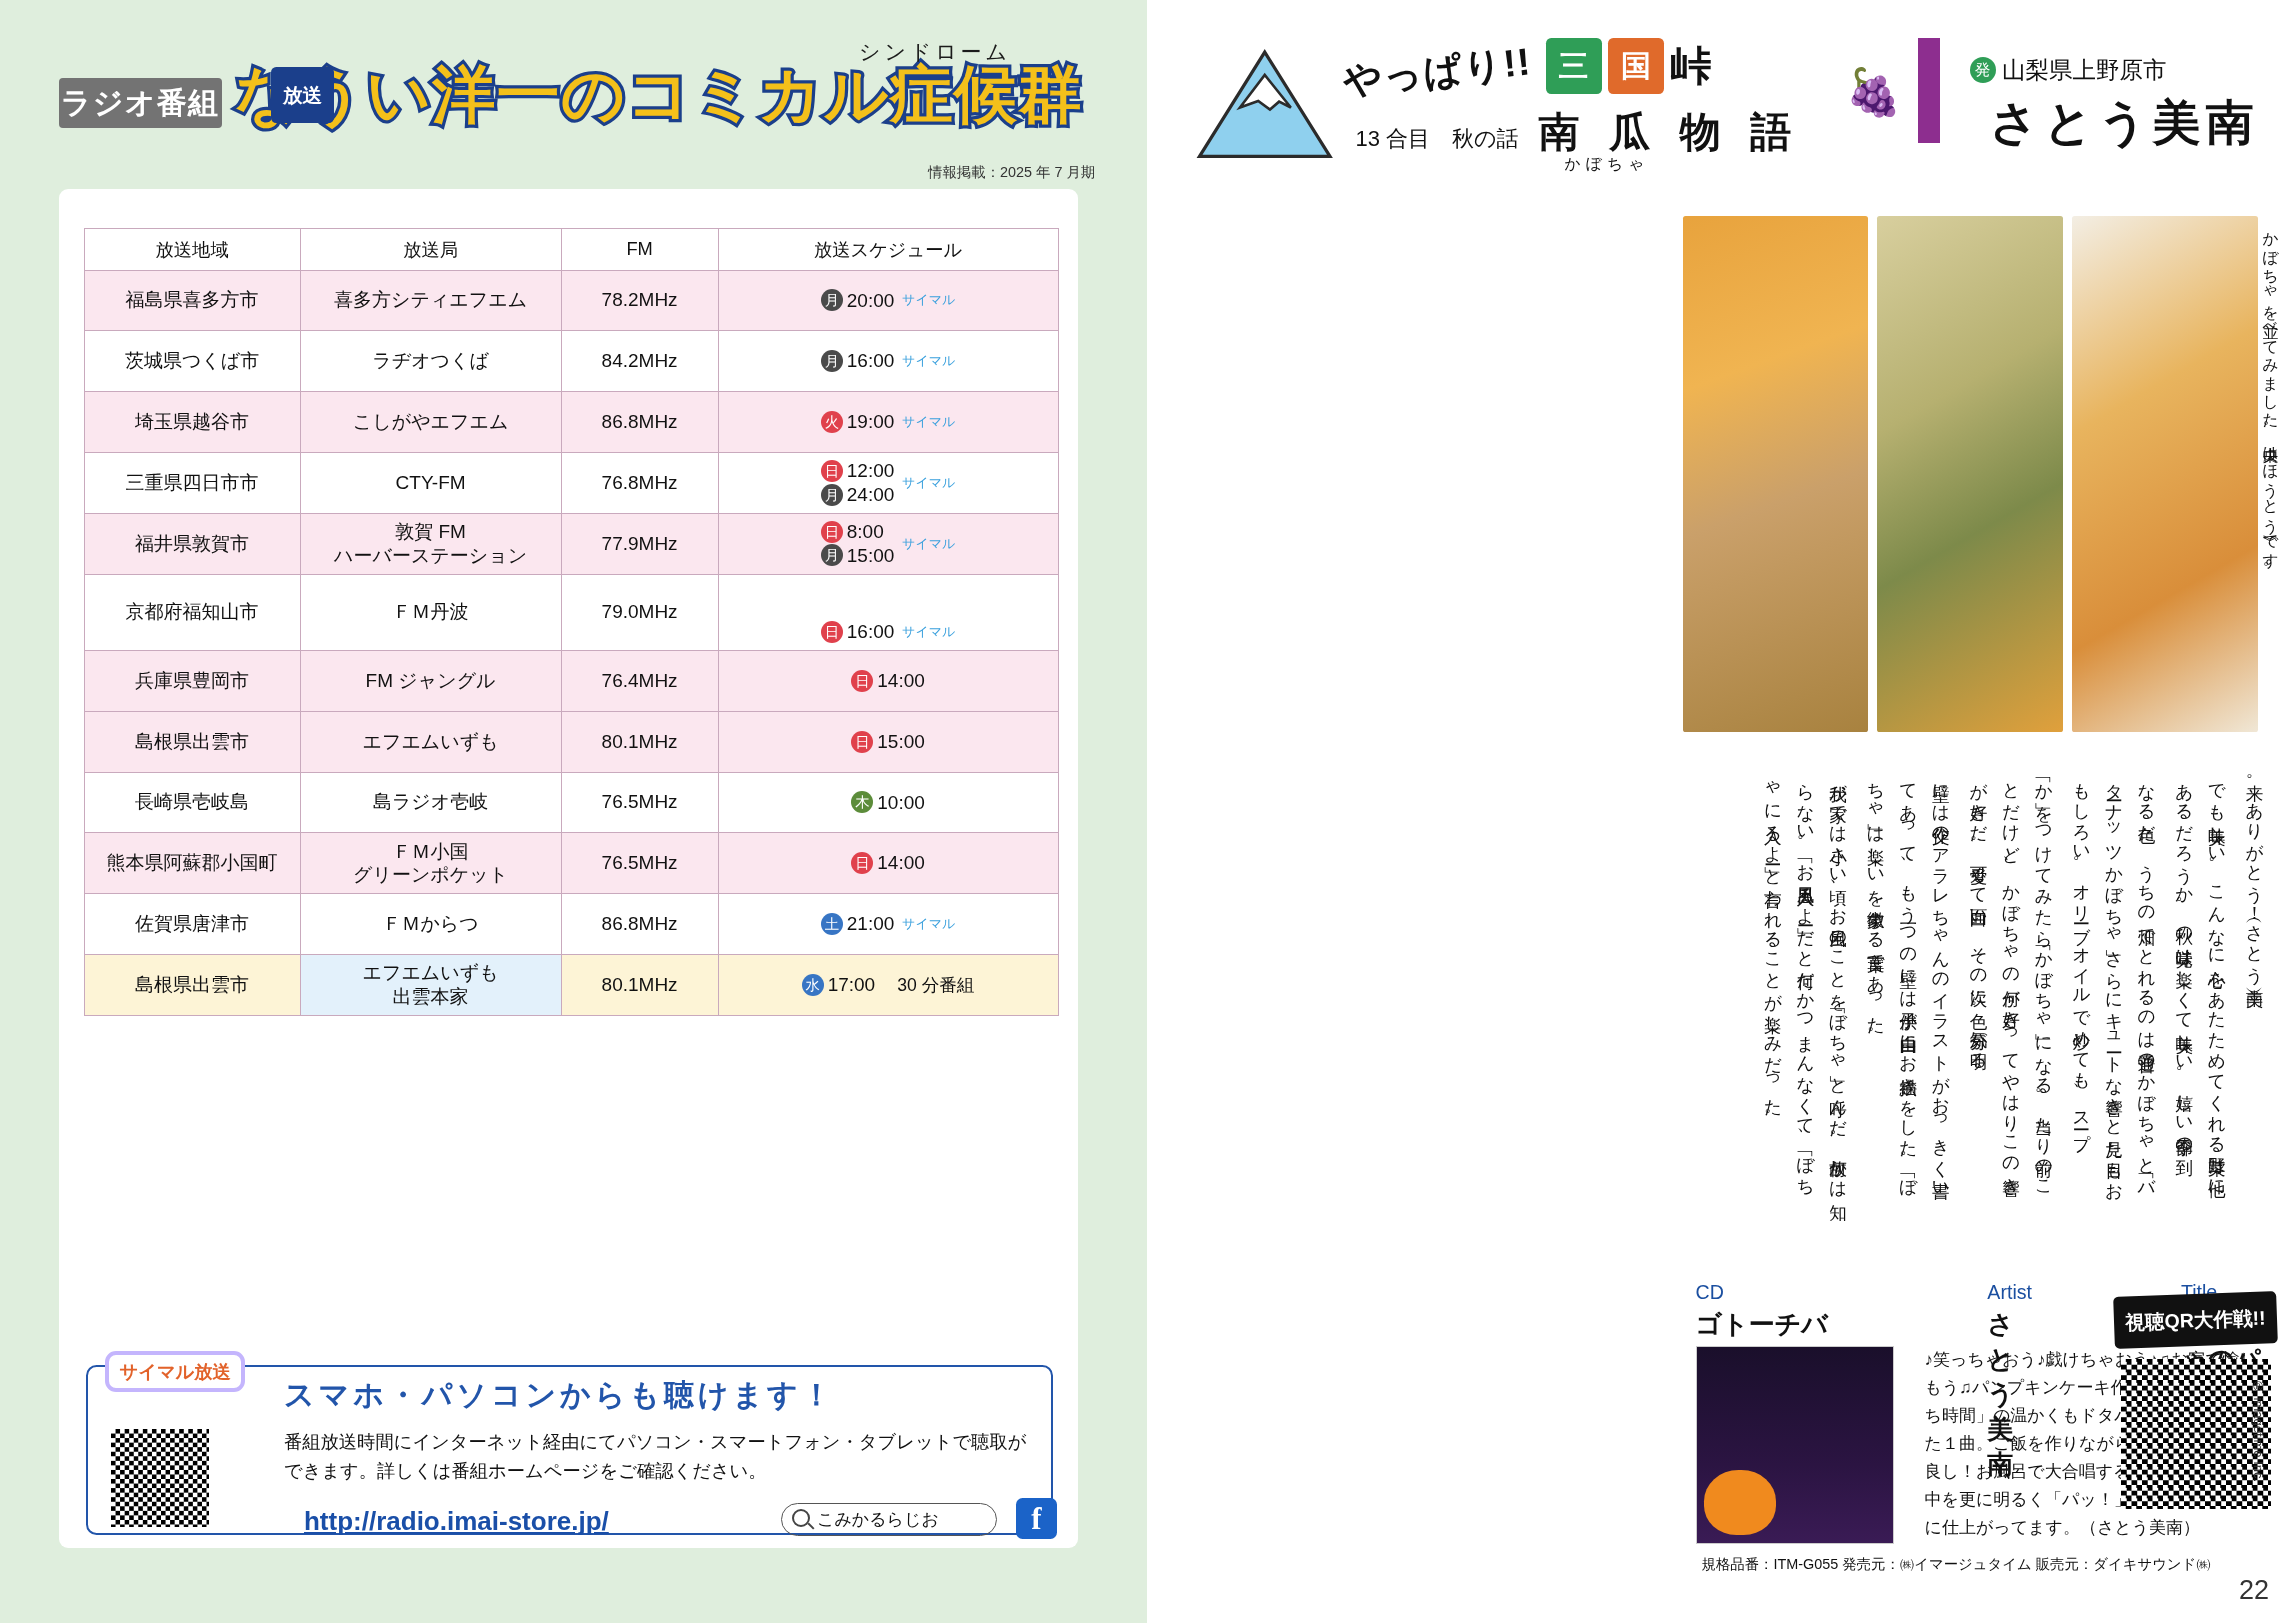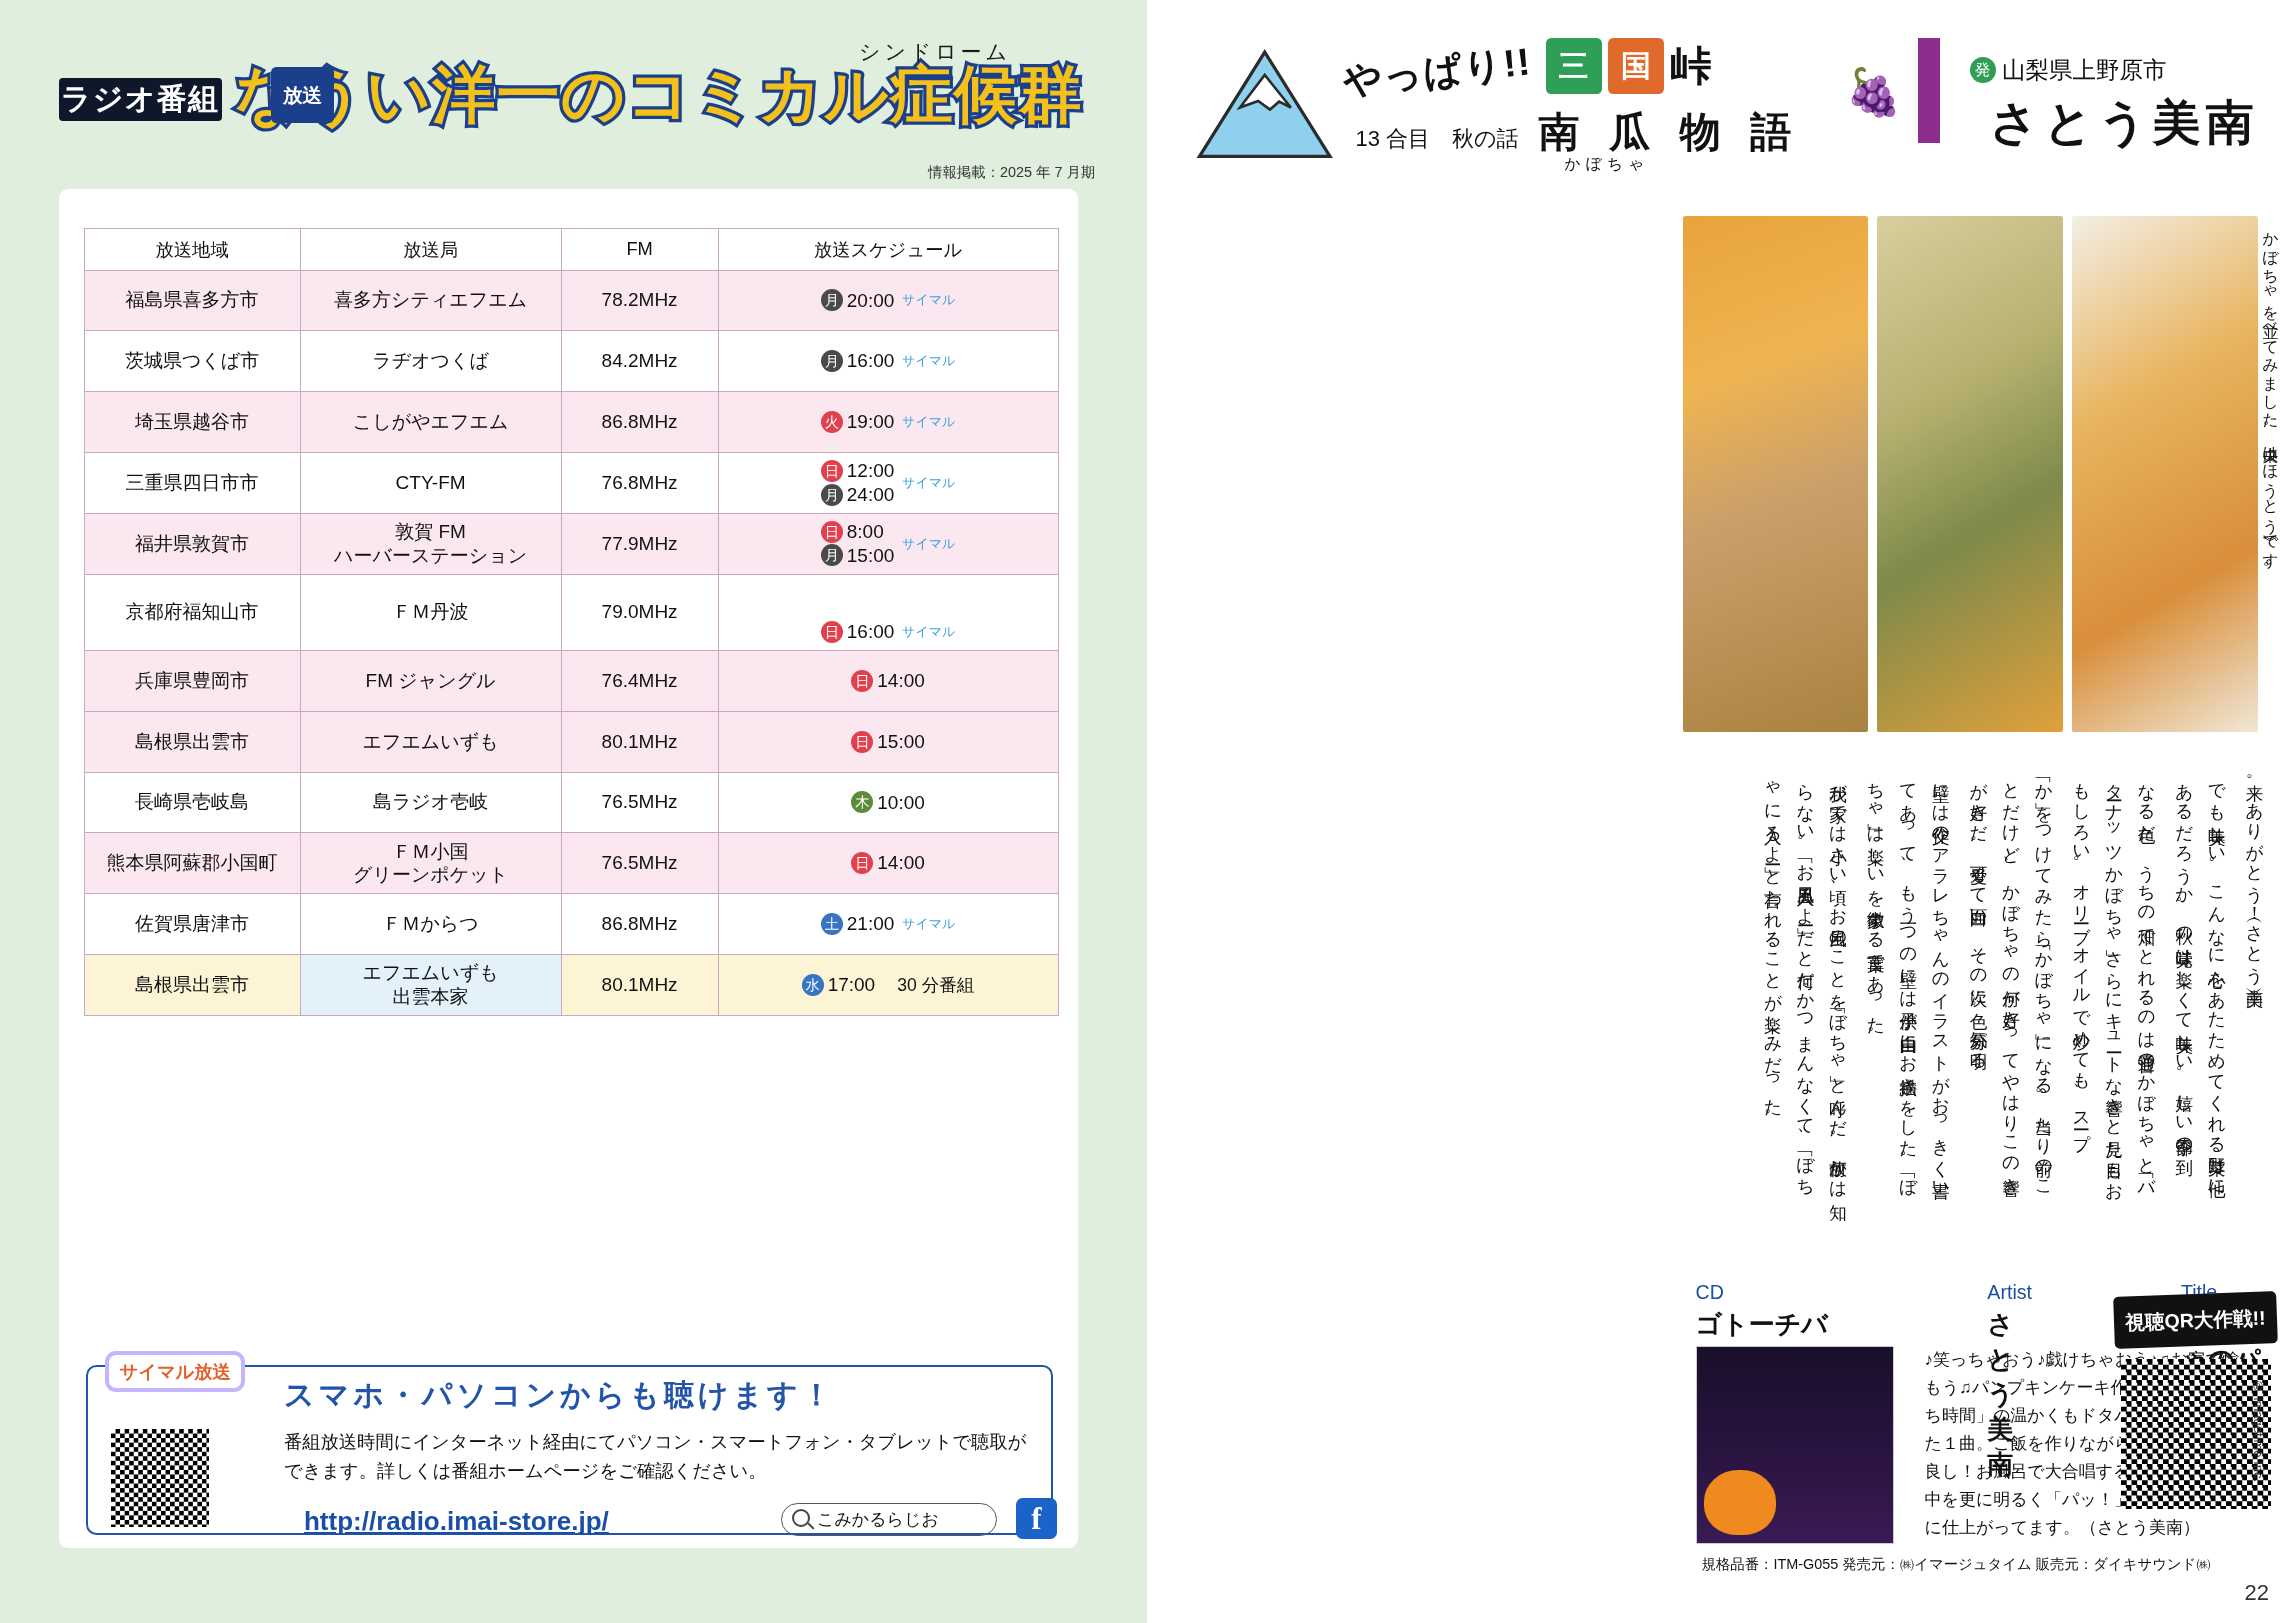--- a/index.html
+++ b/index.html
@@ -2,21 +2,21 @@
 <html style="font-size:10.5px"><head>
 <meta charset="utf-8">
 <style>
   html,body{margin:0;padding:0;background:#ffffff;}
   body{width:2295px;height:1624px;position:relative;font-family:"Liberation Sans","DejaVu Sans",sans-serif;}
   .page{position:absolute;inset:0;display:flex;}
   
   .left{width:1147px;height:1624px;background:#dfeedd;position:relative;box-sizing:border-box;}
   .left-inner{position:absolute;left:39px;top:26px;width:1068px;height:1568px;}
   .title-row{position:relative;height:131px;}
-  .radio-badge{position:absolute;left:19.6px;top:52px;width:163px;height:43px;background:#0f172a;color:#fff;border-radius:3.9px;
+  .radio-badge{position:absolute;left:19.6px;top:52px;width:163px;height:50px;background:#737373;color:#fff;border-radius:3.9px;
     font-size:30px;font-weight:bold;display:flex;align-items:center;justify-content:center;letter-spacing:1.3px;}
   .title-kanji{position:absolute;left:196px;top:26px;font-size:63px;font-weight:bold;color:#f4c01a;
     -webkit-text-stroke:6.5px #1b3f8b;paint-order:stroke fill;letter-spacing:1.3px;white-space:nowrap;}
   .title-ruby{position:absolute;left:820px;top:11.8px;font-size:21px;color:#1b1b1b;letter-spacing:3.9px;}
   .title-mark{position:absolute;left:232px;top:41px;width:63px;height:56px;background:#1b3f8b;border-radius:5.2px;color:#fff;
     font-size:19.6px;display:flex;align-items:center;justify-content:center;line-height:1.05;text-align:center;font-weight:bold;}
   .info-date{position:absolute;right:11.8px;top:137px;font-size:14.4px;color:#333;}
   .card{position:absolute;left:19.6px;top:163px;width:1019px;height:1359px;background:#fff;border-radius:9.1px;box-sizing:border-box;padding:22px 25px;}
   .desc{font-size:19.6px;line-height:1.75;color:#111;letter-spacing:0.3px;}
   table.sched{border-collapse:collapse;margin-top:17px;width:974px;table-layout:fixed;}
@@ -73,21 +73,21 @@
   .cdlabel{font-size:19.6px;font-weight:normal;color:#1b4fa0;}
   .cdname{font-size:26px;font-weight:bold;color:#111;margin-top:2.6px;}
   .jacket{position:absolute;left:549px;top:1346px;width:196px;height:196px;background:linear-gradient(180deg,#1a0f2b 0%,#2b1442 60%,#3a1b55 100%);border:1.3px solid #ccc;}
   .pump{position:absolute;left:557px;top:1470px;width:72px;height:65px;background:#f08a1e;border-radius:48% 48% 45% 45%;}
   .desc2{position:absolute;left:778px;top:1346px;width:346px;font-size:17px;line-height:1.65;color:#111;}
   .spec{position:absolute;left:555px;top:1555px;width:575px;font-size:14.4px;color:#111;}
   .qr2{position:absolute;left:974px;top:1359px;width:150px;height:150px;background:repeating-conic-gradient(#000 0 25%,#fff 0 50%) 0 0/10.5px 10.5px;}
   .qrhead{position:absolute;left:967px;top:1294px;width:163px;height:52px;background:#111;color:#fff;font-size:19.6px;font-weight:bold;
     display:flex;align-items:center;justify-content:center;border-radius:5.2px;transform:rotate(-2deg);}
   .imagetime{position:absolute;left:1104px;top:1379px;font-size:13px;writing-mode:vertical-rl;color:#333;}
-  .pageno{position:absolute;right:26px;bottom:18.3px;font-size:22px;color:#333;}
+  .pageno{position:absolute;right:26px;bottom:18.3px;font-size:27px;color:#333;}
   .divider{position:absolute;left:1147px;top:0;width:2px;height:1624px;background:#dcdcdc;}
 </style>
 </head>
 <body>
 
 <div class="page">
 
   <div class="left">
     <div class="left-inner">
 

